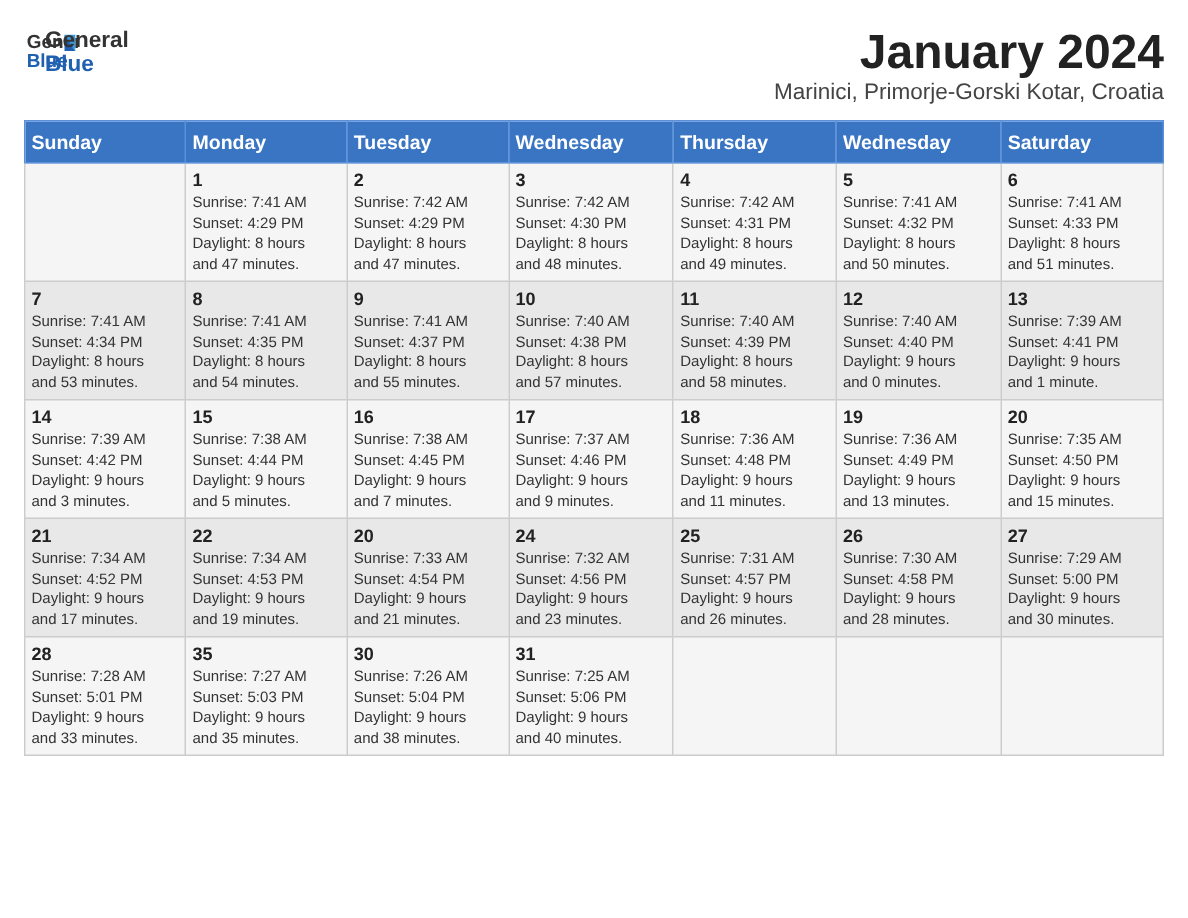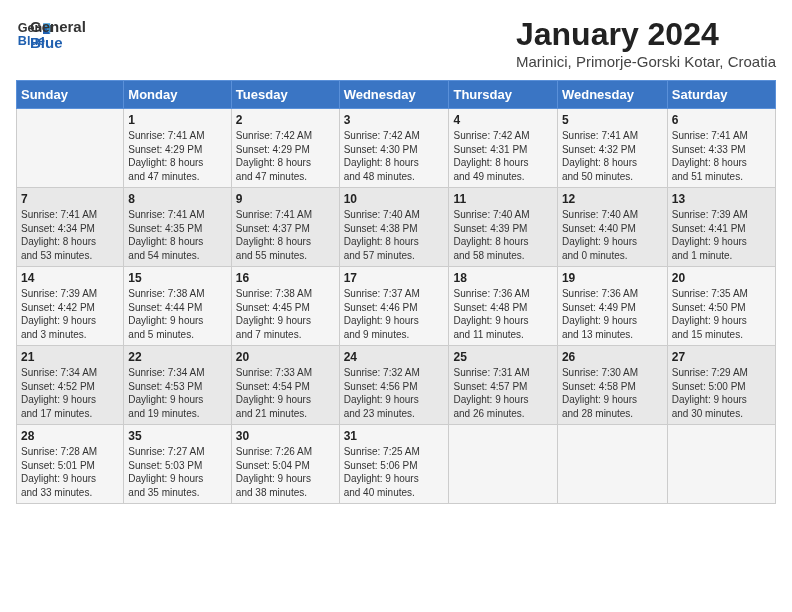--- a/index.html
+++ b/index.html
@@ -19,21 +19,21 @@
     .logo {
       display: flex;
       align-items: center;
       gap: 4px;
     }
     .logo-icon {
       width: 36px;
       height: 36px;
     }
     .title-block {
-      text-align: left;
+      text-align: right;
     }
     .title-block h1 {
       font-size: 32px;
       font-weight: bold;
       color: #222;
     }
     .title-block h2 {
       font-size: 15px;
       font-weight: normal;
       color: #444;

